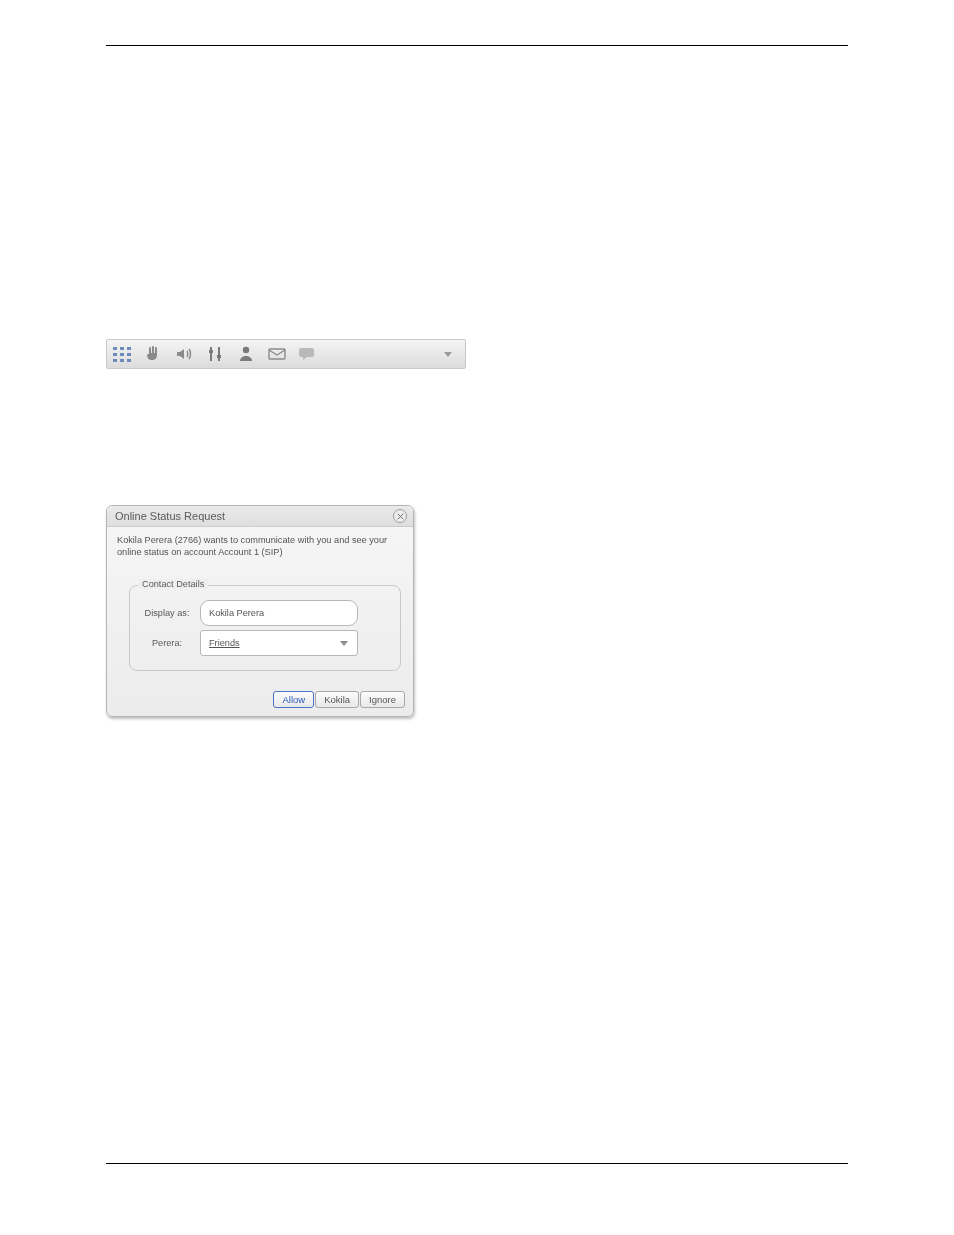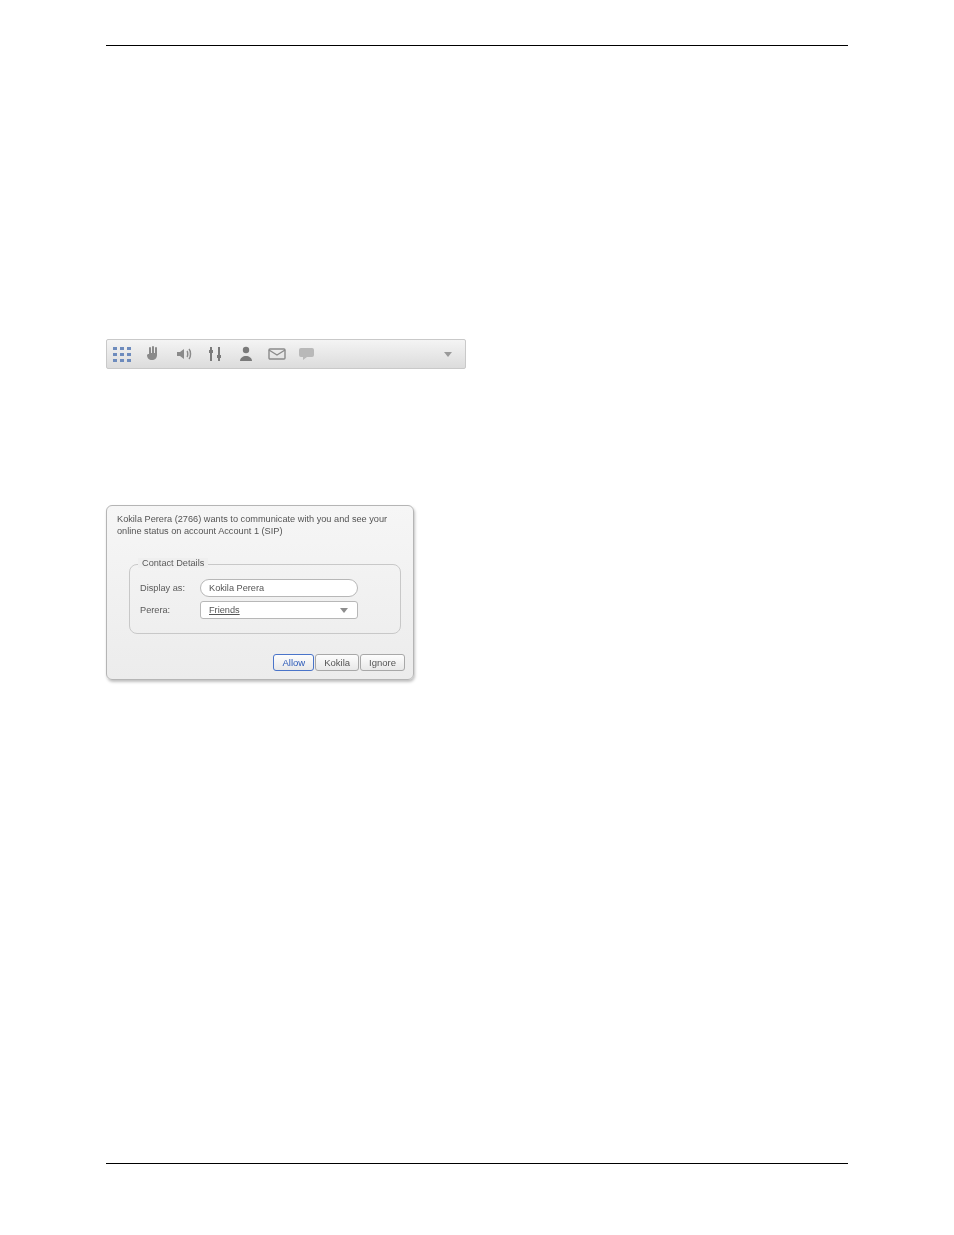--- a/index.html
+++ b/index.html
@@ -116,33 +116,33 @@
     color: #5a5a5a;
   }
   .frow {
     display: flex;
     align-items: center;
     gap: 6px;
     margin: 4px 0;
   }
   .flabel {
     width: 54px;
-    text-align: left;
+    text-align: center;
     font-size: 9.2px;
     color: #5a5a5a;
   }
   .finput, .fselect {
     flex: 0 0 158px;
     height: 18px;
     border: 1px solid #b7b7b7;
     border-radius: 9px;
     background: #fff;
     font-size: 9.2px;
     color: #555;
-    padding: 0 8px;
+    padding: 12px 8px;
     display: flex;
     align-items: center;
   }
   .fselect {
     border-radius: 3px;
     justify-content: space-between;
     text-decoration: underline;
   }
   .fselect svg { width: 10px; height: 10px; }
   .dlg-actions {
@@ -272,20 +272,28 @@
           <path fill="#9a9a9a" d="M2 4h8l-4 5z"></path>
         </svg>
     </span>
   </div>
 
   <p class="body" style="font-family: Arial, Helvetica, sans-serif; font-weight:bold; font-size:15px; margin-bottom:8px;">Allowing Other Parties to See your Availability ("Watch" You)</p>
 
   <p class="body">To let people see your availability, they must add you to their contact list and turn on the Show feature for you. Then, when they log on, a request will be sent to eyeBeam asking whether you want to share your availability: in other words, whether you want to let this person watch you.</p>
 
   <div class="dialog">
+    <div class="dlg-titlebar">
+      <span class="dlg-title">Online Status Request</span>
+      <span class="dlg-close">
+        <svg viewBox="0 0 10 10">
+            <path d="M1 1l8 8M9 1l-8 8" stroke="#6f6f6f" stroke-width="1.4" fill="none"></path>
+          </svg>
+      </span>
+    </div>
     <div class="dlg-body">
       <div class="dlg-text">Kokila Perera (2766)  wants to communicate with you and see your online status on account Account 1 (SIP)</div>
 
       <div class="fieldset">
         <span class="legend">Contact Details</span>
         <div class="frow">
           <span class="flabel">Display as:</span>
           <span class="finput">Kokila Perera</span>
         </div>
         <div class="frow">

